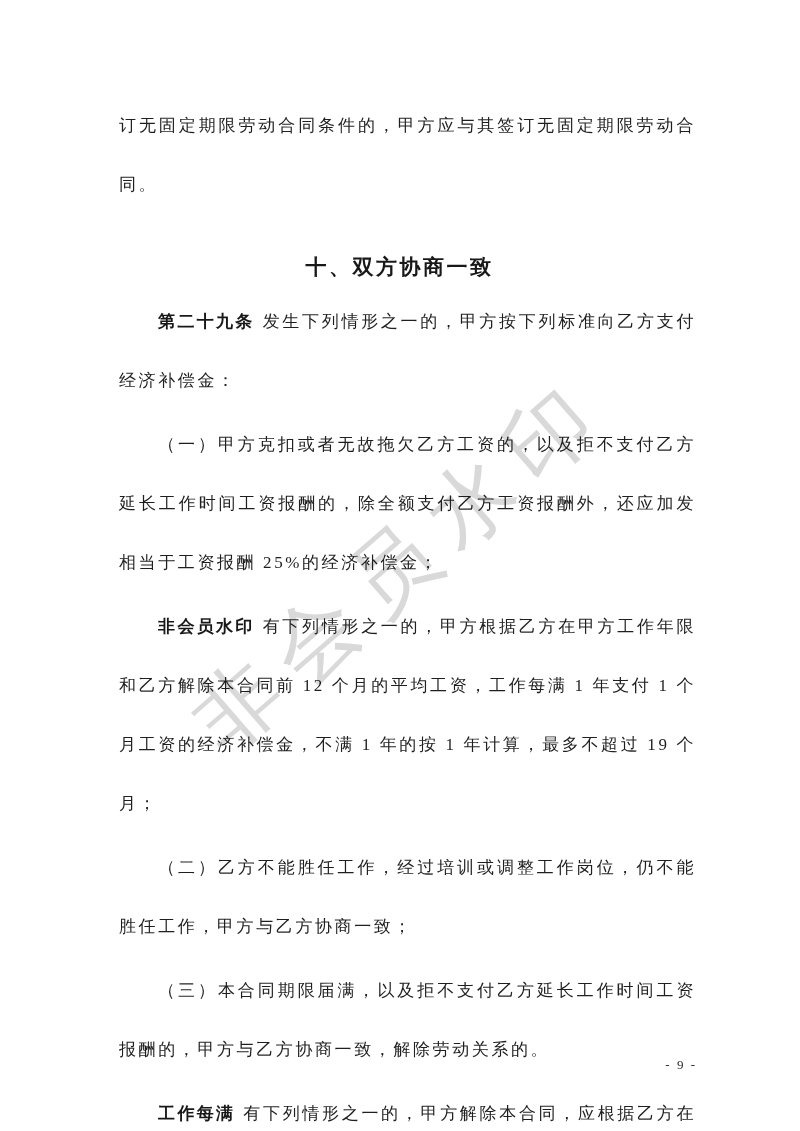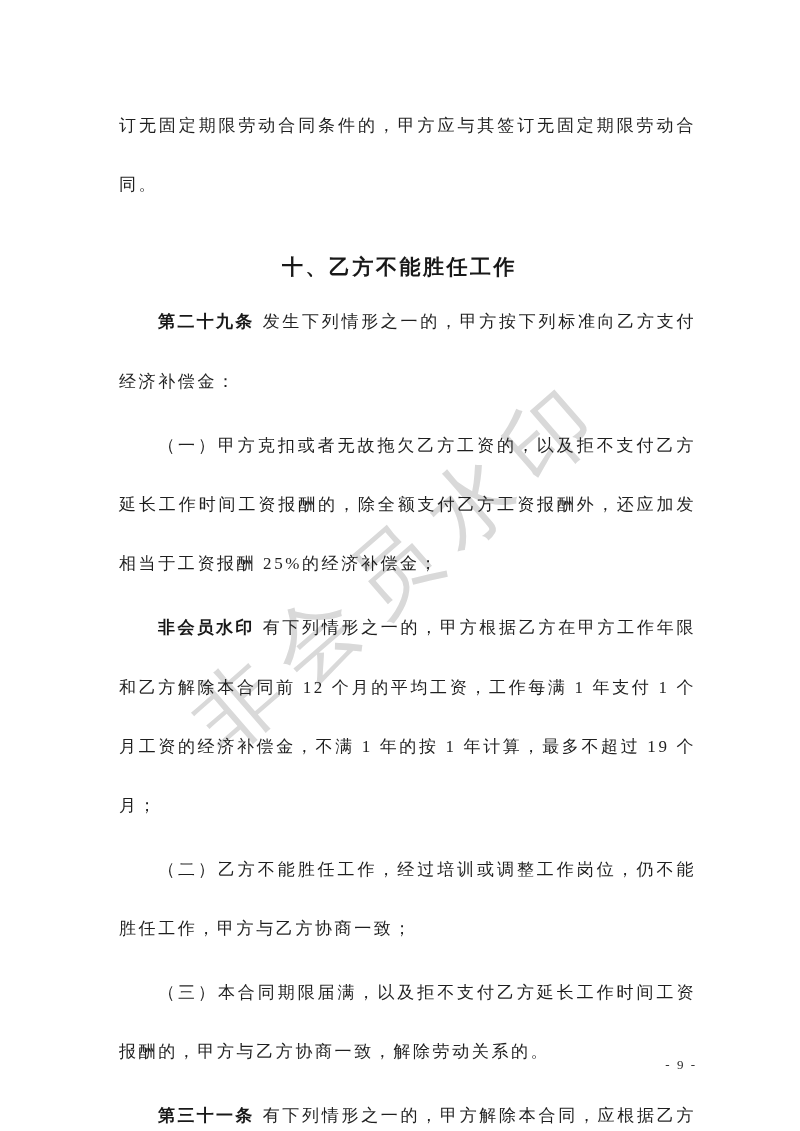--- a/index.html
+++ b/index.html
@@ -55,21 +55,21 @@
     text-align: center;
     font-size: 21px;
     line-height: 30px;
     font-weight: bold;
     letter-spacing: 2.5px;
     color: #181818;
     font-family: "Liberation Sans", "DejaVu Sans", sans-serif;
   }
   .clause-prefix {
     font-weight: bold;
-    font-family: Liberation Mono, monospace;
+    font-family: Liberation Sans, sans-serif;
     letter-spacing: 2.2px;
     margin-right: 8px;
     color: #181818;
   }
   .footer {
     position: absolute;
     right: 103px;
     bottom: 58px;
     z-index: 1;
     font-size: 13px;
@@ -82,28 +82,28 @@
 <body>
 
 <div class="page">
 
   <div class="watermark">非会员水印</div>
 
   <div class="content">
 
     <p class="para no-indent">订无固定期限劳动合同条件的，甲方应与其签订无固定期限劳动合同。</p>
 
-    <h1 class="heading">十、乙方不能胜任工作</h1>
+    <h1 class="heading">十、双方协商一致</h1>
 
     <div id="paragraphs">
         <p class="para"><b class="clause-prefix">第二十九条</b><span>发生下列情形之一的，甲方按下列标准向乙方支付经济补偿金：</span></p>
         <p class="para"><span>（一）甲方克扣或者无故拖欠乙方工资的，以及拒不支付乙方延长工作时间工资报酬的，除全额支付乙方工资报酬外，还应加发相当于工资报酬 25%的经济补偿金；</span></p>
         <p class="para"><b class="clause-prefix">非会员水印</b><span>有下列情形之一的，甲方根据乙方在甲方工作年限和乙方解除本合同前 12 个月的平均工资，工作每满 1 年支付 1 个月工资的经济补偿金，不满 1 年的按 1 年计算，最多不超过 19 个月；</span></p>
         <p class="para"><span>（二）乙方不能胜任工作，经过培训或调整工作岗位，仍不能胜任工作，甲方与乙方协商一致；</span></p>
         <p class="para"><span>（三）本合同期限届满，以及拒不支付乙方延长工作时间工资报酬的，甲方与乙方协商一致，解除劳动关系的。</span></p>
-        <p class="para"><b class="clause-prefix">第三十一条</b><span>有下列情形之一的，甲方解除本合同，应根据乙方在甲方工作年限，每满 1 年支付乙方相当于甲方上年月平均工资 1 个月工资的经济补偿金，不满 1 年的按 1 年计算，如乙方解除本合同前 12 个月的月平均工资高于甲方上年月平均工资的，按本人月平均工资计发：</span></p>
+        <p class="para"><b class="clause-prefix">工作每满</b><span>有下列情形之一的，甲方解除本合同，应根据乙方在甲方工作年限，每满 1 年支付乙方相当于甲方上年月平均工资 1 个月工资的经济补偿金，不满 1 年的按 1 年计算，如乙方解除本合同前 12 个月的月平均工资高于甲方上年月平均工资的，按本人月平均工资计发：</span></p>
       </div>
 
   </div>
 
   <div class="footer">- 9 -</div>
 
 </div>
 
 </body></html>

